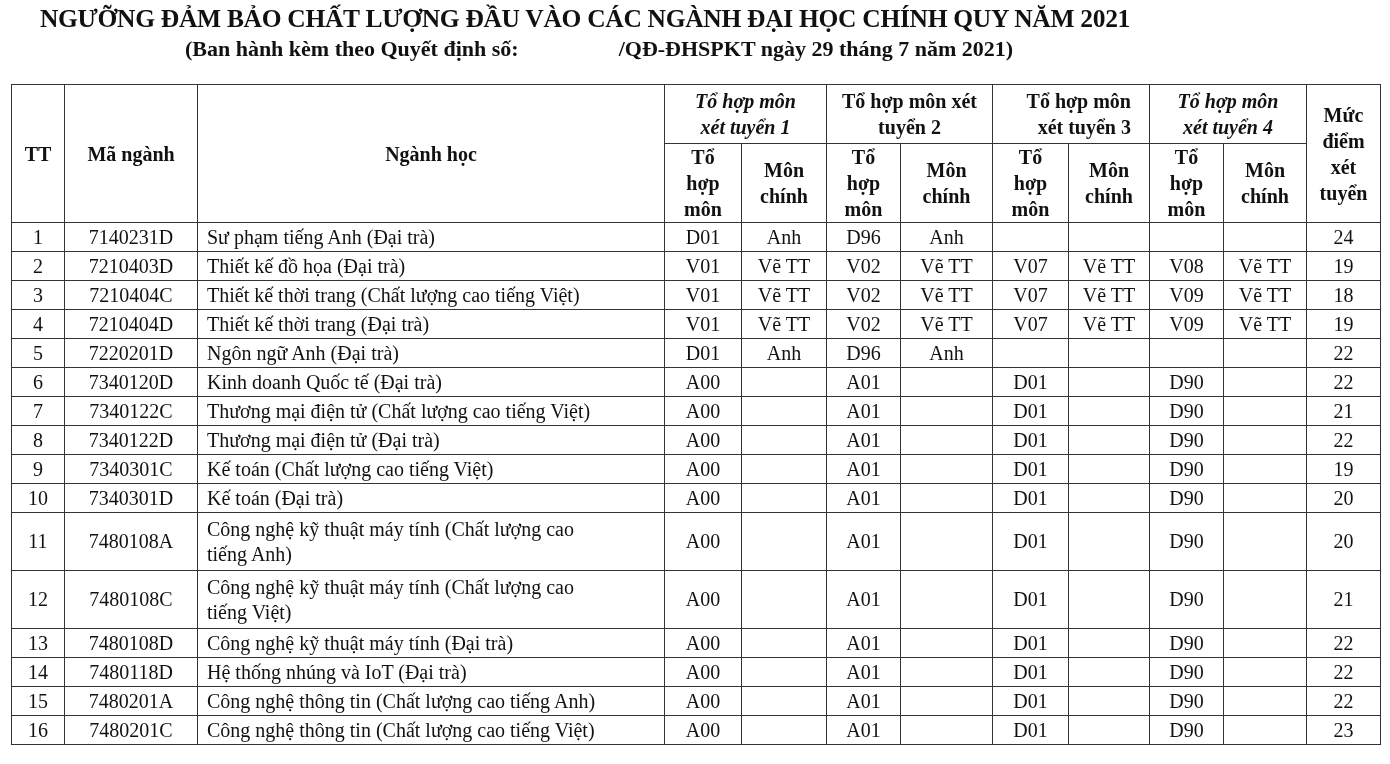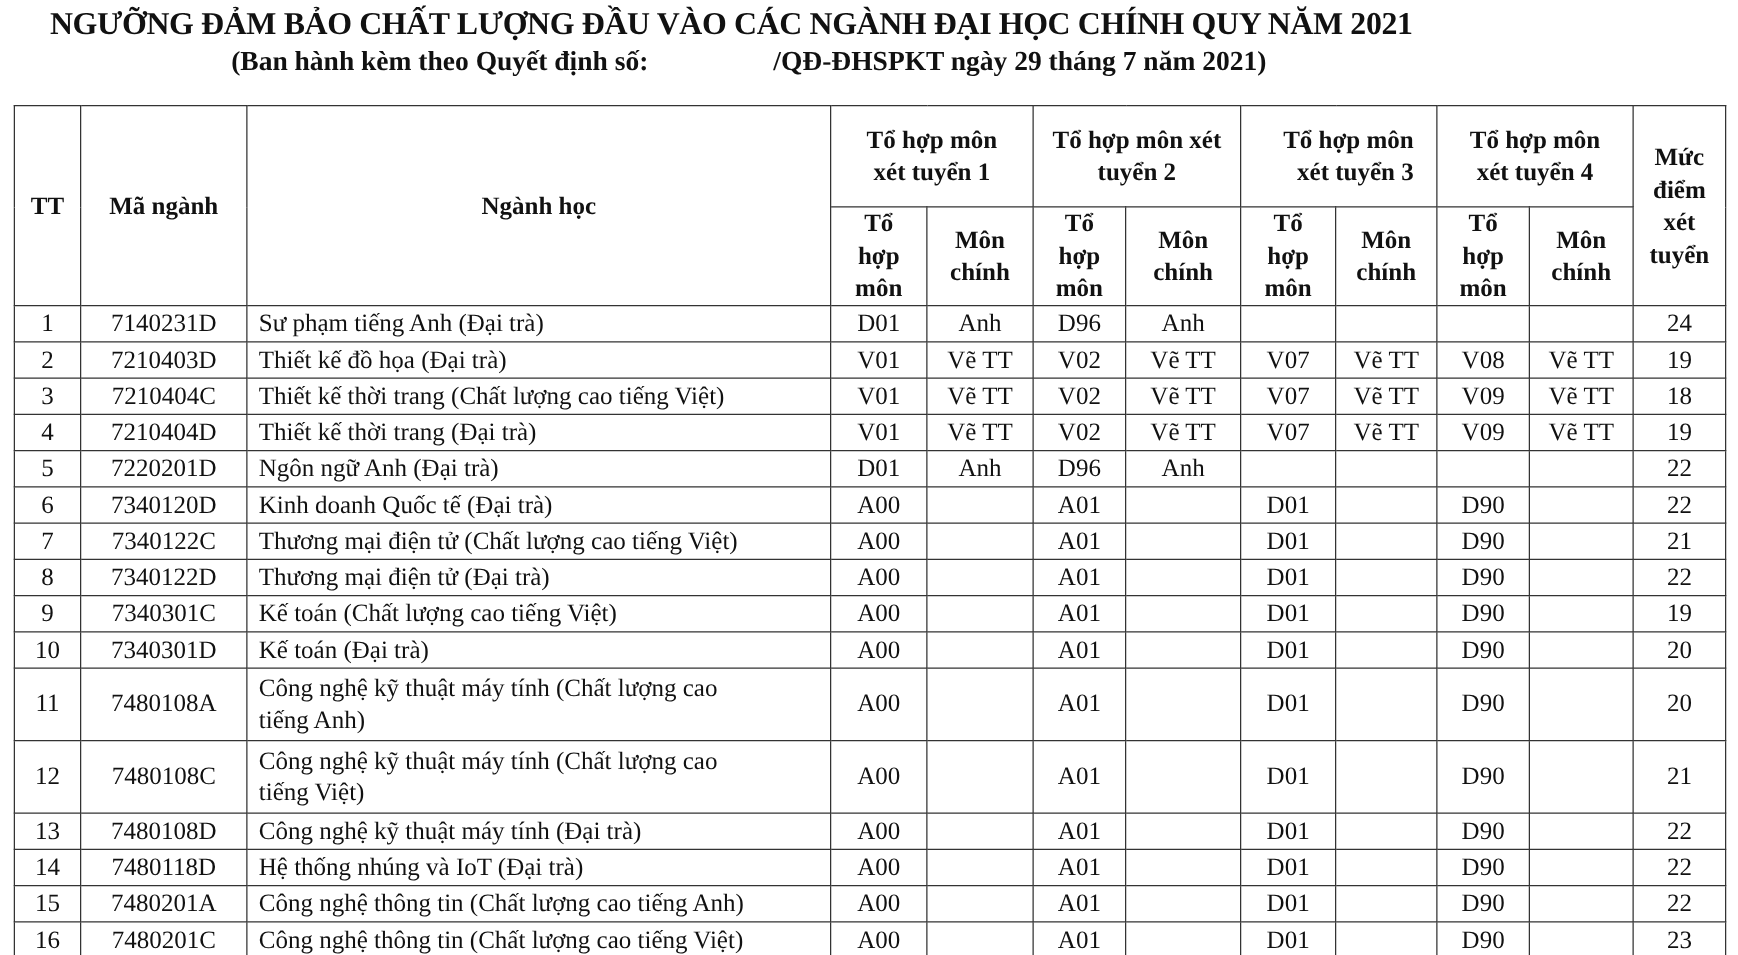--- a/index.html
+++ b/index.html
@@ -35,24 +35,24 @@
       <col style="width:81px">
     <col style="width:74px">
       <col style="width:83px">
     <col style="width:74px">
   </colgroup>
   <thead>
     <tr class="hdr1">
       <th rowspan="2">TT</th>
       <th rowspan="2">Mã ngành</th>
       <th rowspan="2">Ngành học</th>
-      <th colspan="2" style="padding:14px 18px;">Tổ hợp môn xét tuyển 1</th>
+      <th colspan="2" style="padding:3px 18px;font-style:italic;">Tổ hợp môn xét tuyển 1</th>
       <th colspan="2" style="padding:0 4px;">Tổ hợp môn xét tuyển 2</th>
       <th colspan="2" style="padding:0 18px;text-align:right;">Tổ hợp môn xét tuyển 3</th>
-      <th colspan="2" style="padding:0 18px;">Tổ hợp môn xét tuyển 4</th>
+      <th colspan="2" style="padding:0 18px;font-style:italic;">Tổ hợp môn xét tuyển 4</th>
       <th rowspan="2" style="padding:0 5px;">Mức điểm xét tuyển</th>
     </tr>
     <tr class="hdr2">
       <th style="padding:0 14px;">Tổ hợp môn</th>
       <th style="padding:0 14px;">Môn chính</th>
       <th style="padding:0 14px;">Tổ hợp môn</th>
       <th style="padding:0 14px;">Môn chính</th>
       <th style="padding:0 14px;">Tổ hợp môn</th>
       <th style="padding:0 14px;">Môn chính</th>
       <th style="padding:0 14px;">Tổ hợp môn</th>

